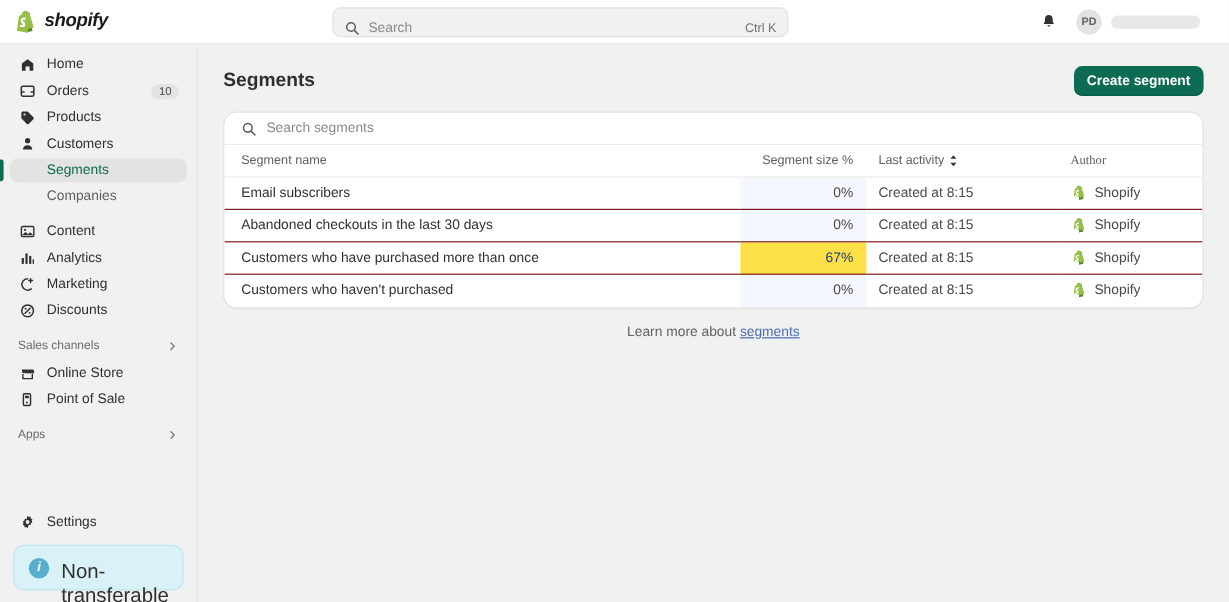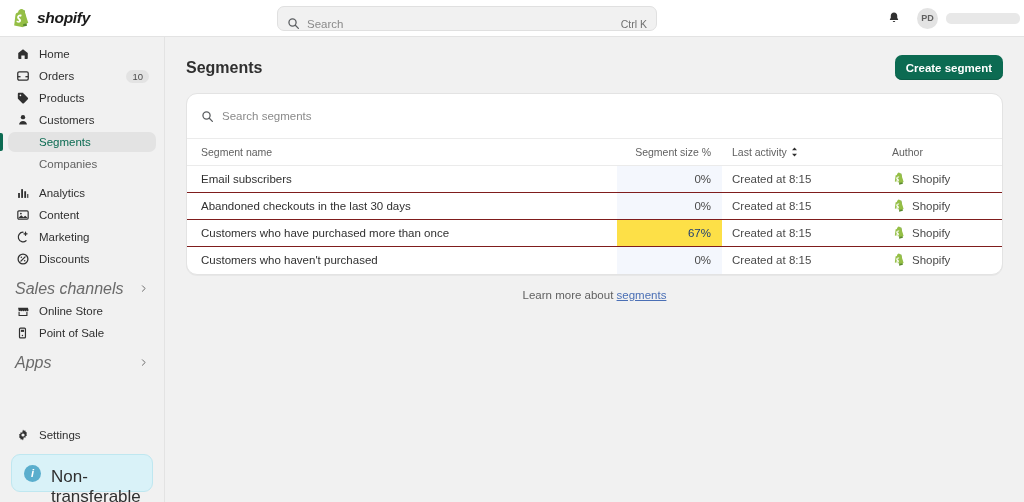--- a/index.html
+++ b/index.html
@@ -30,21 +30,21 @@
     background: #f1f1f1; border: 1px solid #e0e0e0; border-radius: 7px;
     display: flex; align-items: flex-end; padding: 0 9px; gap: 7px;
   }
   .topsearch input {
     flex: 1; border: none; outline: none; background: transparent;
     font-family: inherit; font-size: 11.5px; color: #303030;
   }
   .topsearch input::placeholder { color: #8a8a8a; }
   .kbd-hint { font-size: 10.5px; color: #707070; }
   .topright {
-    position: absolute; right: 4px; display: flex; align-items: center; gap: 11px;
+    position: absolute; right: 24px; display: flex; align-items: center; gap: 11px;
   }
   .bell-btn {
     width: 24px; height: 24px; display: flex; align-items: center; justify-content: center;
     border-radius: 6px; background: transparent; border: none; cursor: pointer;
   }
   .user-chip { display: flex; align-items: center; gap: 8px; cursor: pointer; }
   .avatar {
     width: 21px; height: 21px; border-radius: 50%;
     background: #e3e3e3; color: #616161;
     font-size: 9px; font-weight: bold;
@@ -93,21 +93,21 @@
   }
   .nav-sub.active { background: #e3e3e3; color: #0c6b52; font-weight: 500; }
   .nav-sub.active::before {
     content: ""; position: absolute; left: -8px; top: 1px;
     width: 3px; height: 18px; border-radius: 0 2px 2px 0;
     background: #0c6b52;
   }
   .nav-section {
     display: flex; align-items: center;
     height: 19px; margin: 10px 8px 3px 8px; padding: 0 7px;
-    font-size: 16px; color: #6a6a6a; cursor: pointer; border-radius: 7px; font-style: italic;
+    font-size: 10px; color: #6a6a6a; cursor: pointer; border-radius: 7px;
   }
   .nav-section .sec-label { flex: 1; }
   .nav-spacer { flex: 1; }
   .nav-bottom { padding-bottom: 10px; }
   .banner {
     margin: 9px 11px 0 11px; height: 38px;
     background: #d9f2f8; border: 1px solid #bfe7f0; border-radius: 9px;
     display: flex; align-items: center; gap: 10px; padding: 0 12px;
     cursor: pointer;
   }
@@ -132,40 +132,40 @@
     font-family: inherit; font-size: 11.5px; font-weight: 600;
     cursor: pointer; box-shadow: 0 -1px 0 0 #0a5d47 inset;
   }
   .card {
     margin: 0 21px; background: #fff;
     border: 1px solid #e3e3e3; border-radius: 11px;
     overflow: hidden;
     box-shadow: 0 1px 0 rgba(0,0,0,0.04);
   }
   .card-search {
-    height: 45px; display: flex; align-items: center;
+    height: 27px; display: flex; align-items: center;
     gap: 8px; padding: 0 14px;
     border-bottom: 1px solid #ebebeb;
   }
   .card-search input {
     flex: 1; border: none; outline: none; background: transparent;
     font-family: inherit; font-size: 11.5px; color: #303030;
   }
   .card-search input::placeholder { color: #8a8a8a; }
 
   table { width: 100%; border-collapse: collapse; table-layout: fixed; }
   thead th {
     font-size: 10.5px; font-weight: normal; color: #616161;
     text-align: left; padding: 7px 0 7px 0; height: 24px;
     background: #fff; border-bottom: 1px solid #ebebeb;
   }
   .col-name  { width: 430px; padding-left: 14px !important; margin-top: 28px; }
   .col-size  { width: 105px; }
   .col-act   { width: 160px; padding-left: 10px !important; }
-  .col-auth  { width: auto;  padding-left: 10px !important; }
+  .col-auth  { width: auto;  padding-left: 10px !important; font-family: Liberation Serif, serif; }
   th.col-size { text-align: right !important; padding-right: 11px !important; }
   .sort-wrap { display: inline-flex; align-items: center; gap: 4px; cursor: pointer; }
 
   tbody tr { border-bottom: 1px solid #7f1d1d; }
   tbody tr:last-child { border-bottom: none; }
   tbody td {
     font-size: 11.5px; color: #303030; height: 27px; padding: 0;
     vertical-align: middle;
   }
   td.cell-name { padding-left: 14px; font-weight: 500; }
@@ -269,38 +269,38 @@
       </div>
       <div class="nav-sub">
         <span>Companies</span>
       </div>
 
       <div style="height:7px"></div>
 
       <div class="nav-item">
         <span class="nav-icon">
           <svg width="14" height="14" viewBox="0 0 20 20">
+              <rect x="2.6" y="4" width="14.8" height="12" rx="1.6" fill="none" stroke="#303030" stroke-width="1.7"></rect>
+              <circle cx="7" cy="8" r="1.3" fill="#303030"></circle>
+              <path d="M3.2 14.4 7.5 10.4l3 2.8 2.6-2.3 3.7 3.5z" fill="#303030"></path>
+            </svg>
+        </span>
+        <span class="nav-label">Content</span>
+      </div>
+
+      <div class="nav-item">
+        <span class="nav-icon">
+          <svg width="14" height="14" viewBox="0 0 20 20">
               <rect x="3" y="10" width="2.6" height="7" fill="#303030"></rect>
               <rect x="7.4" y="4.5" width="2.6" height="12.5" fill="#303030"></rect>
               <rect x="11.8" y="7.5" width="2.6" height="9.5" fill="#303030"></rect>
               <rect x="16" y="11.5" width="1.6" height="5.5" fill="#303030"></rect>
             </svg>
         </span>
         <span class="nav-label">Analytics</span>
-      </div>
-
-      <div class="nav-item">
-        <span class="nav-icon">
-          <svg width="14" height="14" viewBox="0 0 20 20">
-              <rect x="2.6" y="4" width="14.8" height="12" rx="1.6" fill="none" stroke="#303030" stroke-width="1.7"></rect>
-              <circle cx="7" cy="8" r="1.3" fill="#303030"></circle>
-              <path d="M3.2 14.4 7.5 10.4l3 2.8 2.6-2.3 3.7 3.5z" fill="#303030"></path>
-            </svg>
-        </span>
-        <span class="nav-label">Content</span>
       </div>
 
       <div class="nav-item">
         <span class="nav-icon">
           <svg width="14" height="14" viewBox="0 0 20 20">
               <path d="M10 3.2a6.8 6.8 0 1 0 4.3 12.1" fill="none" stroke="#303030" stroke-width="1.8" stroke-linecap="round"></path>
               <path d="M13.6 3.2v4.4M11.4 5.4h4.4" stroke="#303030" stroke-width="1.8" stroke-linecap="round"></path>
             </svg>
         </span>
         <span class="nav-label">Marketing</span>

